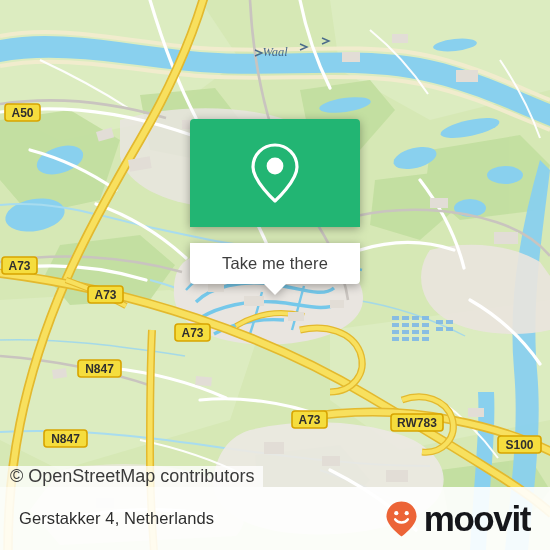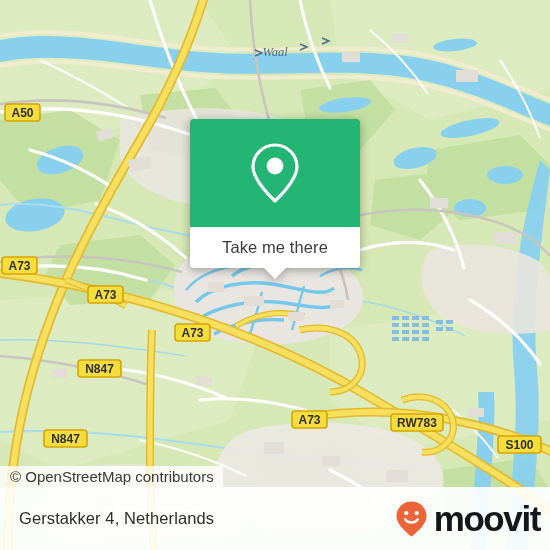--- a/index.html
+++ b/index.html
@@ -21,46 +21,47 @@
     filter:drop-shadow(0 2px 5px rgba(0,0,0,0.33));
   }
   .popup-top{
     height:108px;border-radius:4px 4px 0 0;
     display:flex;align-items:center;justify-content:center;
   }
   .popup-bottom{
     height:41px;background:#ffffff;border-radius:0 0 4px 4px;
     display:flex;align-items:center;justify-content:center;
     position:relative;
+    margin-top:16px;
   }
   .popup-label{
     font-size:16.5px;color:#3d3d3d;letter-spacing:.1px;
   }
   .popup-tail{
     position:absolute;left:50%;top:100%;margin-left:-11px;
     width:0;height:0;border-left:11px solid transparent;
     border-right:11px solid transparent;border-top:11px solid #ffffff;
   }
 
   
   .attrib{
     position:absolute;left:0;top:466px;height:21px;
     background:rgba(255,255,255,0.78);
     display:flex;align-items:center;
     padding:0 9px 0 10px;
-    font-size:15px;color:#3a3a3a;
+    font-size:18px;color:#3a3a3a;
     box-sizing:border-box;
   }
 
   
   .footer{
     position:absolute;left:0;top:487px;width:550px;height:63px;
     background:rgba(255,255,255,0.9);
     display:flex;align-items:center;justify-content:space-between;
-    padding:0 10px 0 19px;box-sizing:border-box;
+    padding:0 20px 0 19px;box-sizing:border-box;
   }
   .footer-title{font-size:16.5px;color:#2e2e2e;letter-spacing:.1px;white-space:nowrap;}
   .brand{display:flex;align-items:center;gap:5px;}
   .brand-word{
     font-size:35px;font-weight:bold;color:#15161a;letter-spacing:-1.4px;
     line-height:1;margin-left:1px;
   }
 
   
   .shield-txt{font-family:"Liberation Sans", sans-serif;font-weight:bold;}

